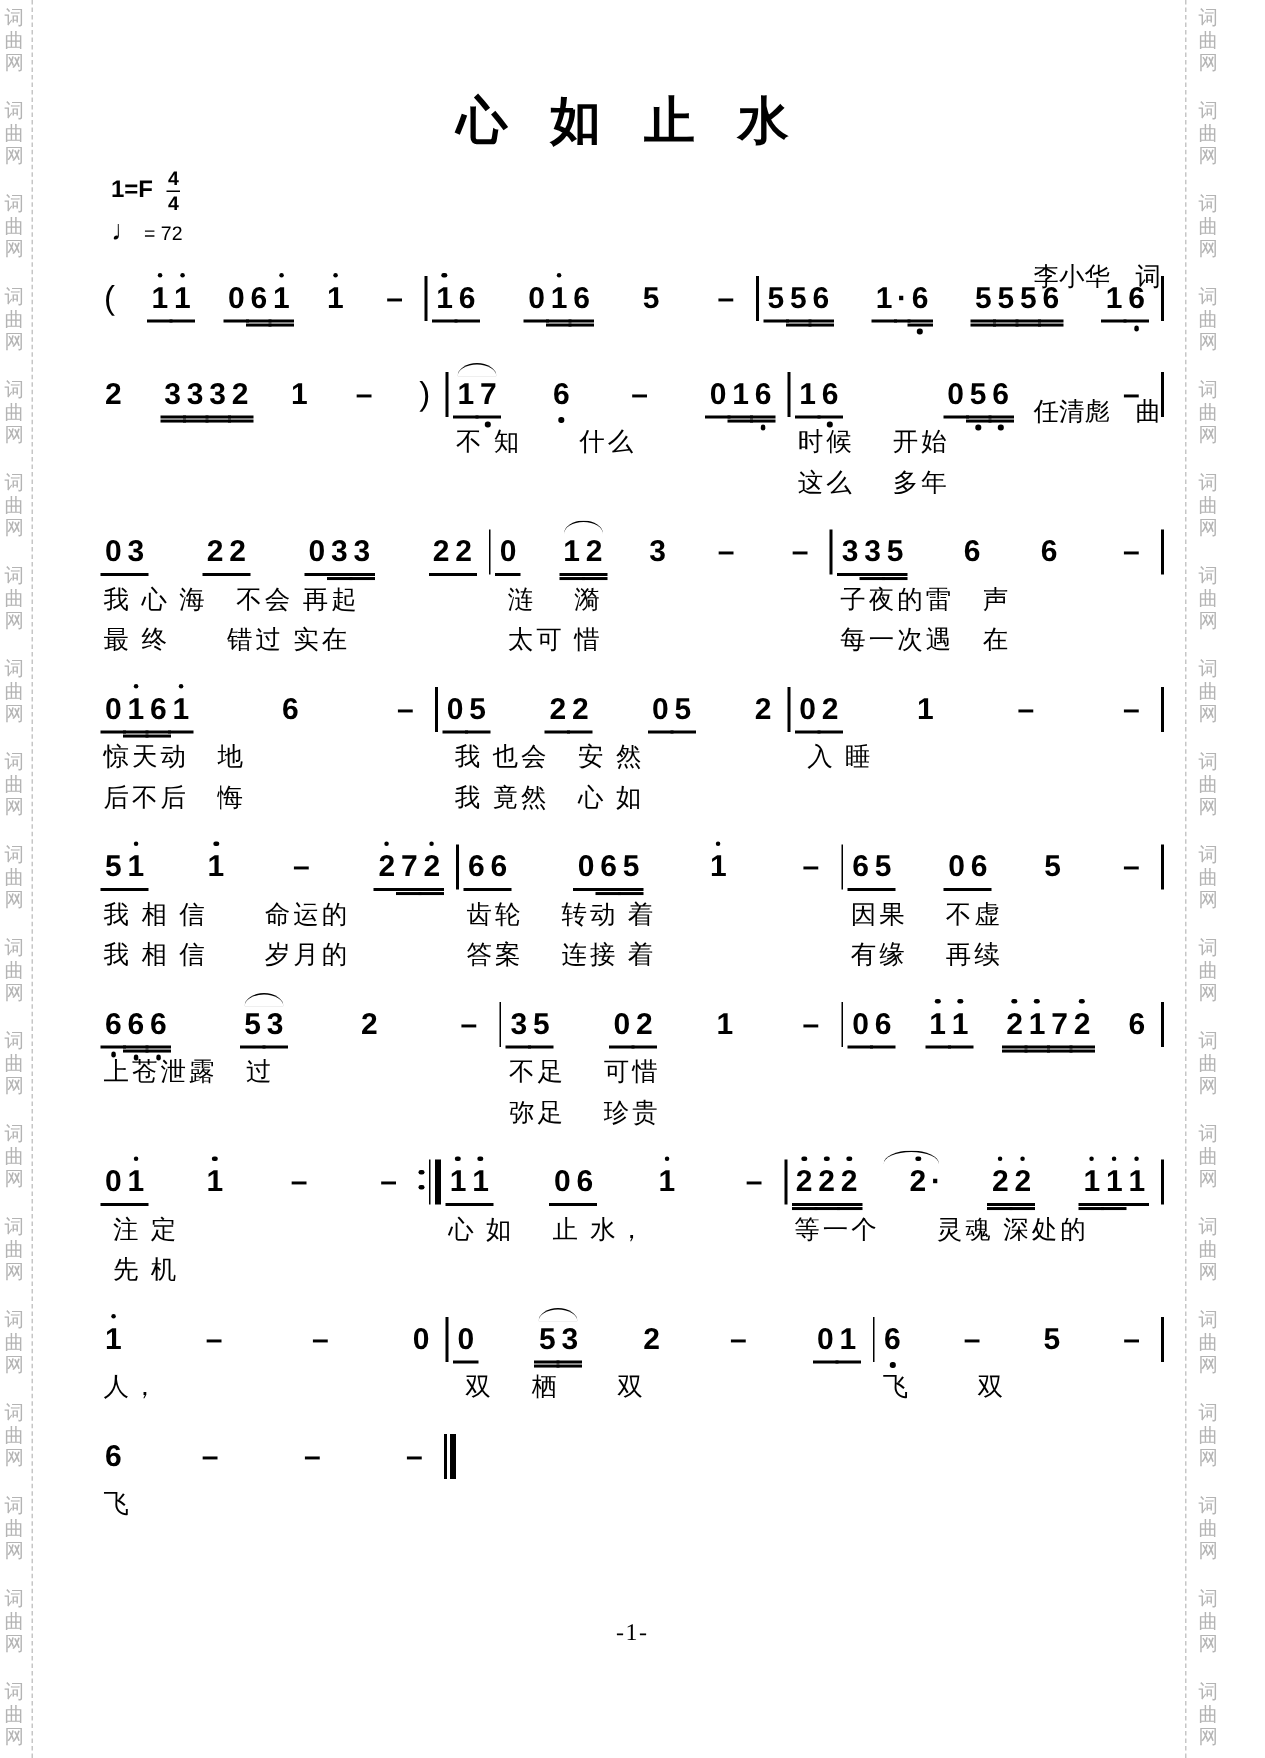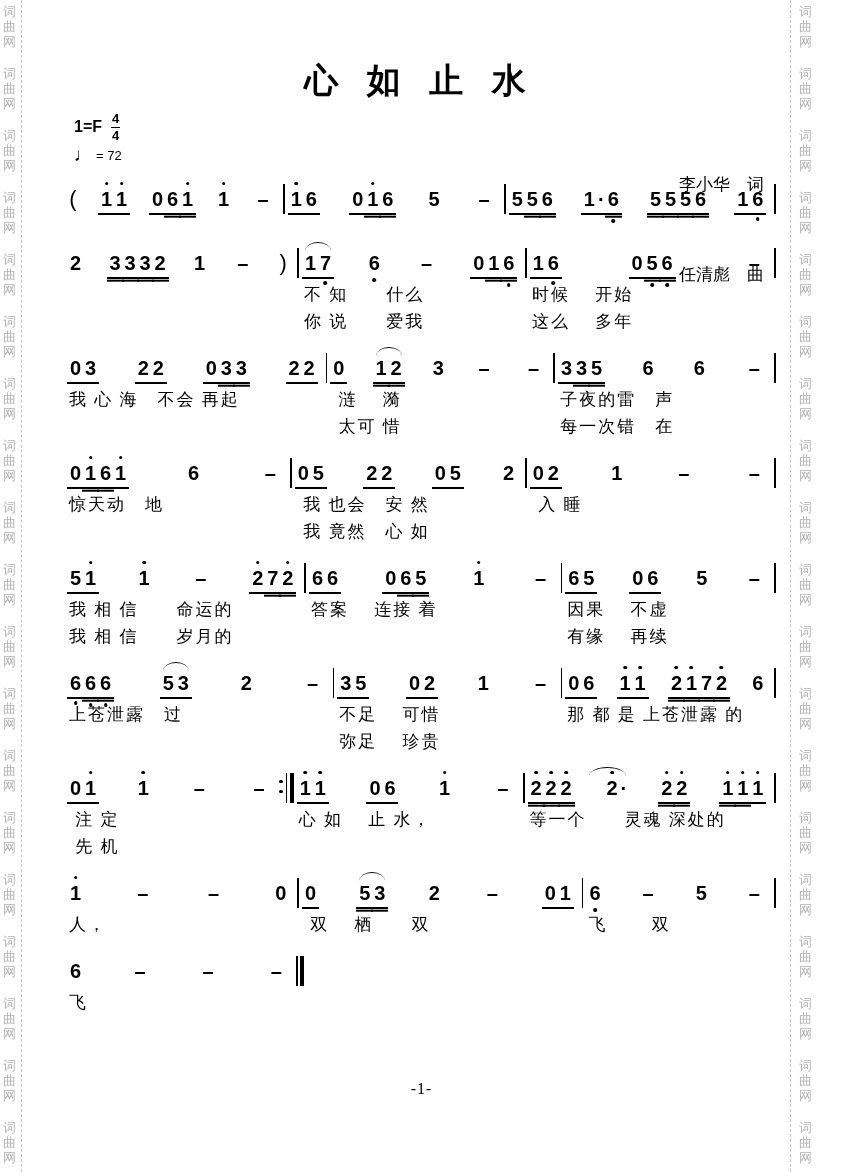--- a/index.html
+++ b/index.html
@@ -19,21 +19,21 @@
   .content{position:absolute;left:64px;top:58px;width:712px;}
   .title{margin:0 0 10px;text-align:center;font-family:"Liberation Serif",serif;
          font-weight:700;font-size:34px;letter-spacing:10px;white-space:pre;}
   .meta{position:relative;height:64px;}
   .keysig{position:absolute;left:10px;top:-2px;font-weight:700;font-size:16px;display:flex;align-items:center;gap:9px;}
   .frac{display:inline-flex;flex-direction:column;align-items:center;font-size:13px;line-height:1.05;font-weight:700;}
   .frac .ftop{border-bottom:1.5px solid #000;padding:0 1px 1px;}
   .frac .fbot{padding-top:1px;}
   .tempo{position:absolute;left:10px;top:32px;font-size:13px;display:flex;align-items:center;gap:3px;}
   .tempo .nq{font-size:19px;line-height:18px;}
-  .credits{position:absolute;right:12px;top:-4px;
+  .credits{position:absolute;right:2px;top:-4px;
            font-family:"Liberation Serif",serif;font-size:17px;line-height:30px;white-space:pre;}
   
   .system{margin-bottom:12px;}
   .system:first-child{margin-bottom:25px;}
   .sys-row{display:flex;align-items:flex-start;}
   .meas{display:flex;flex-direction:column;min-width:0;flex-basis:0;}
   .fill{flex-basis:0;}
   .nrow{display:flex;justify-content:space-between;align-items:flex-start;
         padding:9px 10px 6px 5px;height:24px;}
   .grp{display:flex;gap:2px;position:relative;}
@@ -409,21 +409,20 @@
                 <span class="grp">
                   <span class="note dash">–</span>
                 </span>
                 <span class="grp">
                   <span class="note u1">0</span>
                   <span class="note u2">1</span>
                   <span class="note u2">6<i class="dt dn"></i></span>
                 </span>
               </div>
               <div class="lyr">不 知　　什么</div>
-              <div class="lyr">你 说　　爱我</div>
             </div>
             <span class="barwrap">
               <span class="bline"></span>
             </span>
             <div class="meas" style="flex-grow: 35;">
               <div class="nrow">
                 <span class="grp">
                   <span class="note u1">1</span>
                   <span class="note u1">6<i class="dt dn"></i></span>
                 </span>
@@ -460,20 +459,21 @@
                   <span class="note u1">0</span>
                   <span class="note u2">3</span>
                   <span class="note u2">3</span>
                 </span>
                 <span class="grp">
                   <span class="note u1">2</span>
                   <span class="note u1">2</span>
                 </span>
               </div>
               <div class="lyr">我 心 海　不会 再起</div>
+              <div class="lyr">最 终　　错过 实在</div>
             </div>
             <span class="barwrap">
               <span class="bline"></span>
             </span>
             <div class="meas" style="flex-grow: 32;">
               <div class="nrow">
                 <span class="grp">
                   <span class="note u1">0</span>
                 </span>
                 <span class="grp slur">
@@ -507,21 +507,21 @@
                   <span class="note">6</span>
                 </span>
                 <span class="grp">
                   <span class="note">6</span>
                 </span>
                 <span class="grp">
                   <span class="note dash">–</span>
                 </span>
               </div>
               <div class="lyr">子夜的雷　声</div>
-              <div class="lyr">每一次错　在</div>
+              <div class="lyr">每一次遇　在</div>
             </div>
             <span class="barwrap">
               <span class="bline"></span>
             </span>
           </div>
         </div>
         <div class="system">
           <div class="sys-row">
             <div class="meas" style="flex-grow: 32;">
               <div class="nrow">
@@ -532,20 +532,21 @@
                   <span class="note u1">1<i class="dt up"></i></span>
                 </span>
                 <span class="grp">
                   <span class="note">6</span>
                 </span>
                 <span class="grp">
                   <span class="note dash">–</span>
                 </span>
               </div>
               <div class="lyr">惊天动　地</div>
+              <div class="lyr">后不后　悔</div>
             </div>
             <span class="barwrap">
               <span class="bline"></span>
             </span>
             <div class="meas" style="flex-grow: 33;">
               <div class="nrow">
                 <span class="grp">
                   <span class="note u1">0</span>
                   <span class="note u1">5</span>
                 </span>
@@ -627,20 +628,21 @@
                   <span class="note u2">6</span>
                   <span class="note u2">5</span>
                 </span>
                 <span class="grp">
                   <span class="note">1<i class="dt up"></i></span>
                 </span>
                 <span class="grp">
                   <span class="note dash">–</span>
                 </span>
               </div>
+              <div class="lyr">齿轮　 转动 着</div>
               <div class="lyr">答案　 连接 着</div>
             </div>
             <span class="barwrap">
               <span class="bline"></span>
             </span>
             <div class="meas" style="flex-grow: 30;">
               <div class="nrow">
                 <span class="grp">
                   <span class="note u1">6</span>
                   <span class="note u1">5</span>
@@ -725,21 +727,20 @@
                 <span class="grp">
                   <span class="note u2">2<i class="dt up"></i></span>
                   <span class="note u2">1<i class="dt up"></i></span>
                   <span class="note u2">7</span>
                   <span class="note u2">2<i class="dt up"></i></span>
                 </span>
                 <span class="grp">
                   <span class="note">6</span>
                 </span>
               </div>
-              <div class="lyr">那 都 是 上苍泄露 的</div>
             </div>
             <span class="barwrap">
               <span class="bline"></span>
             </span>
           </div>
         </div>
         <div class="system">
           <div class="sys-row">
             <div class="meas" style="flex-grow: 31;">
               <div class="nrow">

